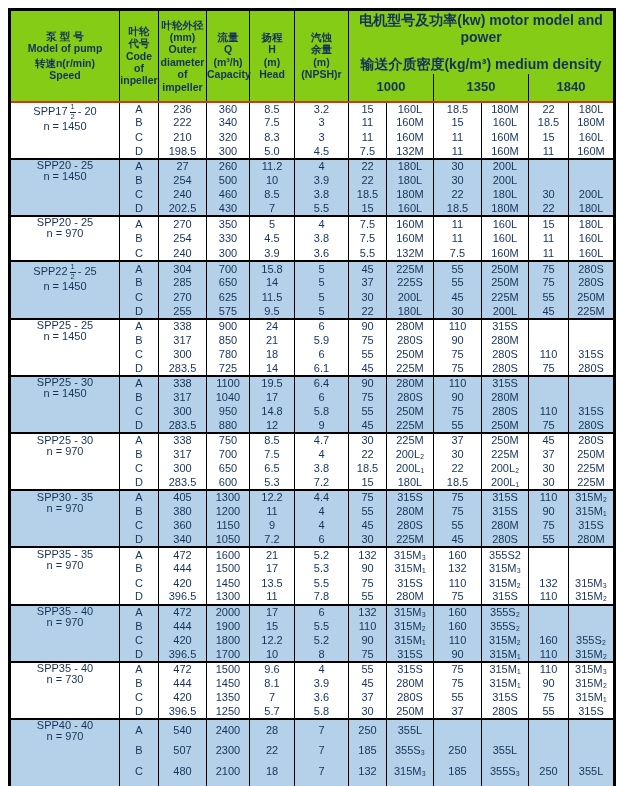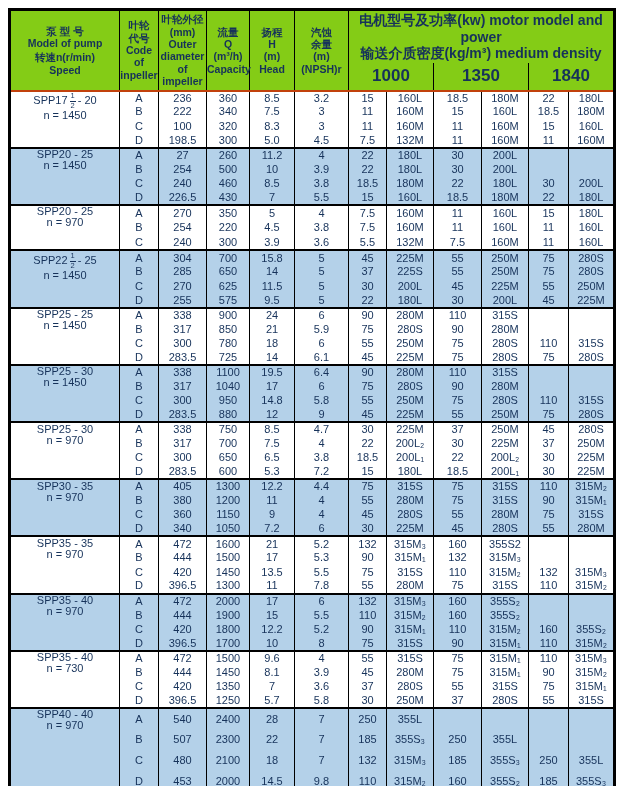--- a/index.html
+++ b/index.html
@@ -6,22 +6,22 @@
   body{width:621px;height:786px;font-family:"Liberation Sans","DejaVu Sans",sans-serif;color:#16325a;}
   .wrap{padding:8px 8px 0 8px;}
   table{border-collapse:collapse;table-layout:fixed;width:605px;border:3px solid #000;}
   thead{background:#84cc16;border-bottom:2px solid #c2410c;}
   th{font-weight:bold;font-size:10.5px;line-height:1.18;border:1px solid #000;padding:1px 0;text-align:center;vertical-align:middle;color:#16325a;}
   .pre{white-space:pre-line;}
   thead tr.r1{height:48px;}
   thead tr.r2{height:28px;}
   .h-model div+div{margin-top:2px;}
   .motor-top{border-bottom:none;font-size:14px;}
-  .motor-top div+div{}
-  .density{border-top:none;font-size:17px;}
+  .motor-top div+div{margin-top:11px;}
+  .density{border-top:none;font-size:13px;}
   td{border-left:1px solid #000;border-right:1px solid #000;border-top:none;border-bottom:none;
      text-align:center;vertical-align:middle;font-size:11px;line-height:1;padding:0;
      white-space:nowrap;overflow:hidden;}
   tbody{border-top:2px solid #000;}
   tbody tr{height:14.3px;}
   tbody.three tr{height:15.2px;}
   tbody:last-of-type tr{height:18.4px;}
   tbody.shaded{background:#b4d1e9;}
   .model-cell .mwrap{display:flex;flex-direction:column;justify-content:flex-start;align-items:center;height:54px;}
   tbody.three .model-cell .mwrap{height:43px;}
@@ -118,21 +118,21 @@
           <td>3</td>
           <td>11</td>
           <td>160M</td>
           <td>15</td>
           <td>160L</td>
           <td>18.5</td>
           <td>180M</td>
         </tr>
         <tr>
           <td>C</td>
-          <td>100</td>
+          <td>210</td>
           <td>320</td>
           <td>8.3</td>
           <td>3</td>
           <td>11</td>
           <td>160M</td>
           <td>11</td>
           <td>160M</td>
           <td>15</td>
           <td>160L</td>
         </tr>
@@ -191,21 +191,21 @@
           <td>3.8</td>
           <td>18.5</td>
           <td>180M</td>
           <td>22</td>
           <td>180L</td>
           <td>30</td>
           <td>200L</td>
         </tr>
         <tr>
           <td>D</td>
-          <td>226.5</td>
+          <td>202.5</td>
           <td>430</td>
           <td>7</td>
           <td>5.5</td>
           <td>15</td>
           <td>160L</td>
           <td>18.5</td>
           <td>180M</td>
           <td>22</td>
           <td>180L</td>
         </tr>
@@ -226,21 +226,21 @@
           <td>7.5</td>
           <td>160M</td>
           <td>11</td>
           <td>160L</td>
           <td>15</td>
           <td>180L</td>
         </tr>
         <tr>
           <td>B</td>
           <td>254</td>
-          <td>220</td>
+          <td>330</td>
           <td>4.5</td>
           <td>3.8</td>
           <td>7.5</td>
           <td>160M</td>
           <td>11</td>
           <td>160L</td>
           <td>11</td>
           <td>160L</td>
         </tr>
         <tr>

